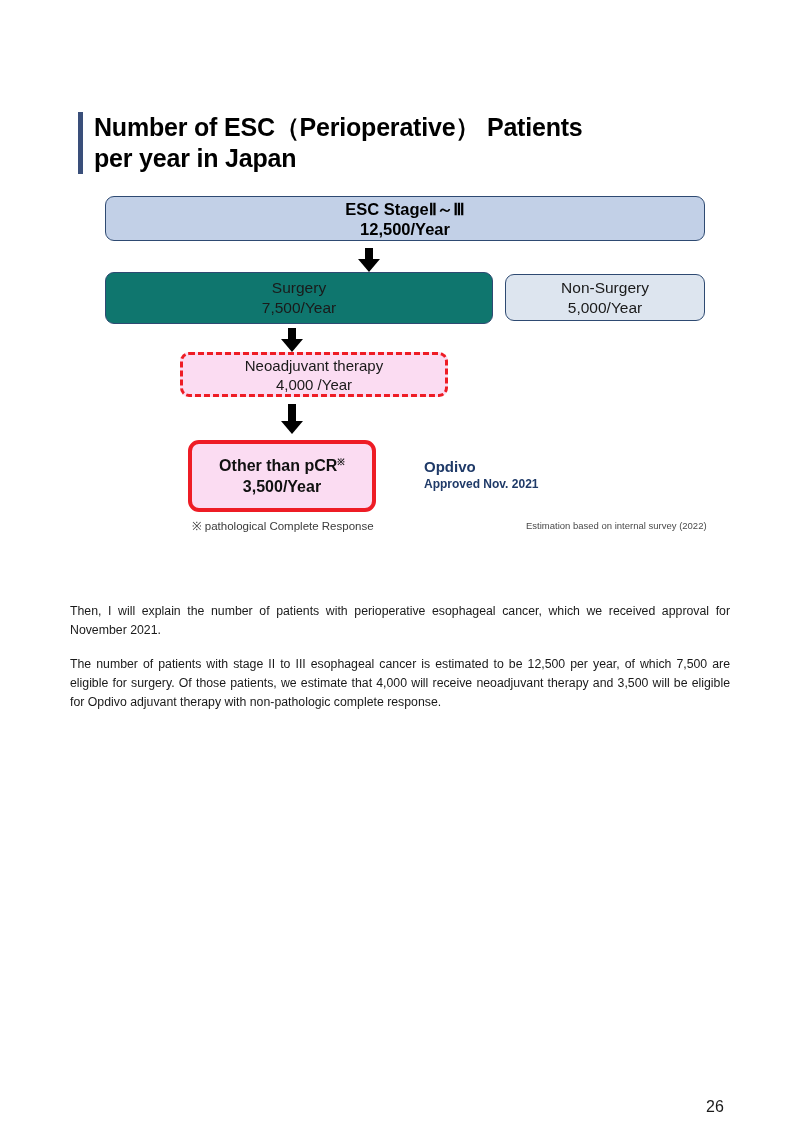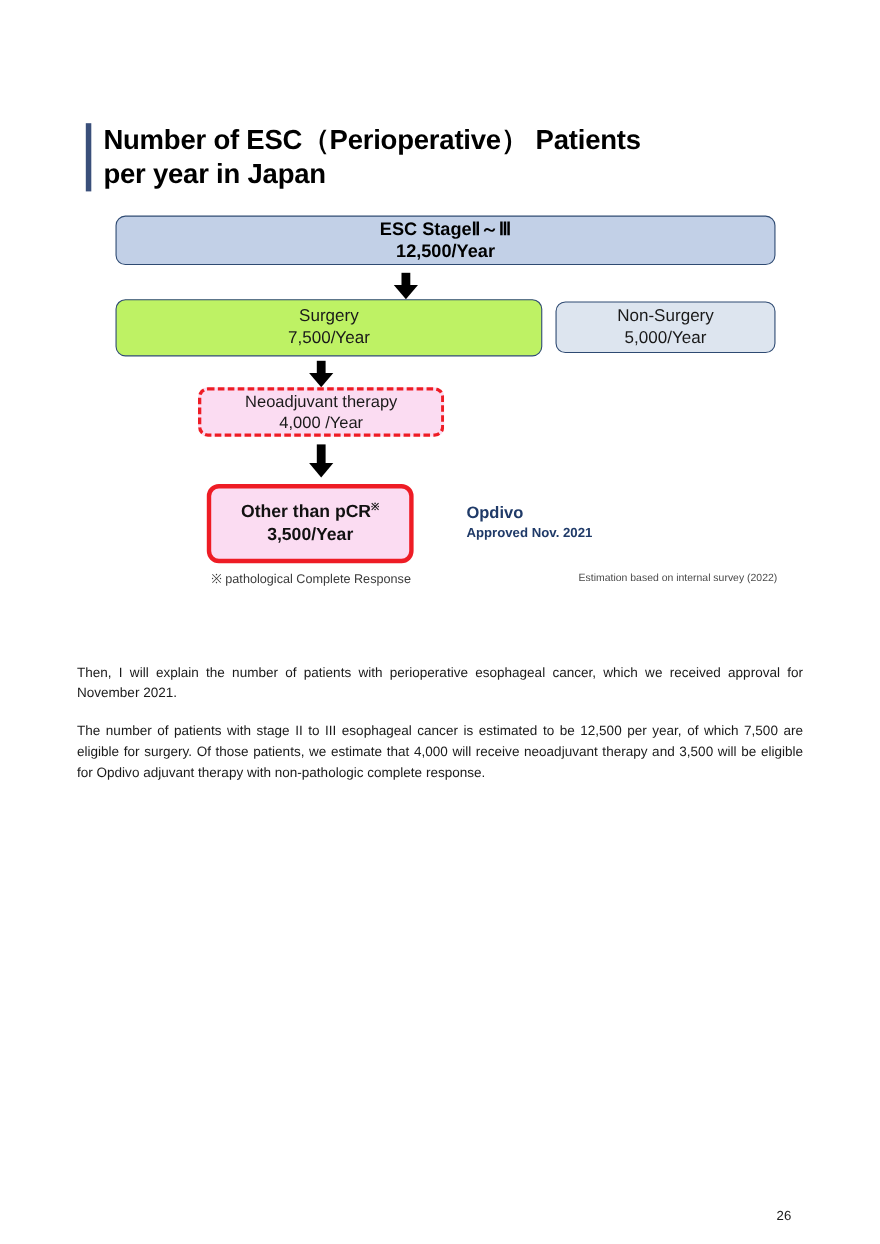--- a/index.html
+++ b/index.html
@@ -82,21 +82,21 @@
     font-size: 16.5px;
     line-height: 20px;
     color: #000;
   }
 
   .box-surgery {
     left: 35px;
     top: 172px;
     width: 388px;
     height: 52px;
-    background: #bef264;
+    background: #0f766e;
     border: 1.6px solid #2e4a72;
     border-radius: 9px;
     font-size: 15.5px;
     line-height: 20px;
     color: #1a1a1a;
   }
 
   .box-nonsurgery {
     left: 435px;
     top: 174px;
@@ -106,21 +106,21 @@
     border: 1.6px solid #2e4a72;
     border-radius: 9px;
     font-size: 15.5px;
     line-height: 20px;
     color: #1a1a1a;
   }
 
   .box-neo {
     left: 110px;
     top: 252px;
-    width: 224px;
+    width: 268px;
     height: 45px;
     background: #fbdcf2;
     border: 3px dashed #ee1c25;
     border-radius: 9px;
     font-size: 15px;
     line-height: 19px;
     color: #1a1a1a;
   }
 
   .box-pcr {
@@ -255,21 +255,21 @@
     text-align: justify;
   }
   .para-1 { top: 602px; }
   .para-2 { top: 655px; }
 
   
   .page-number {
     position: absolute;
     left: 706px;
     top: 1098px;
-    font-size: 12px;
+    font-size: 16px;
     color: #1a1a1a;
   }
 </style>
 </head>
 <body>
 
 <div class="page">
 
   <div class="slide">
 

